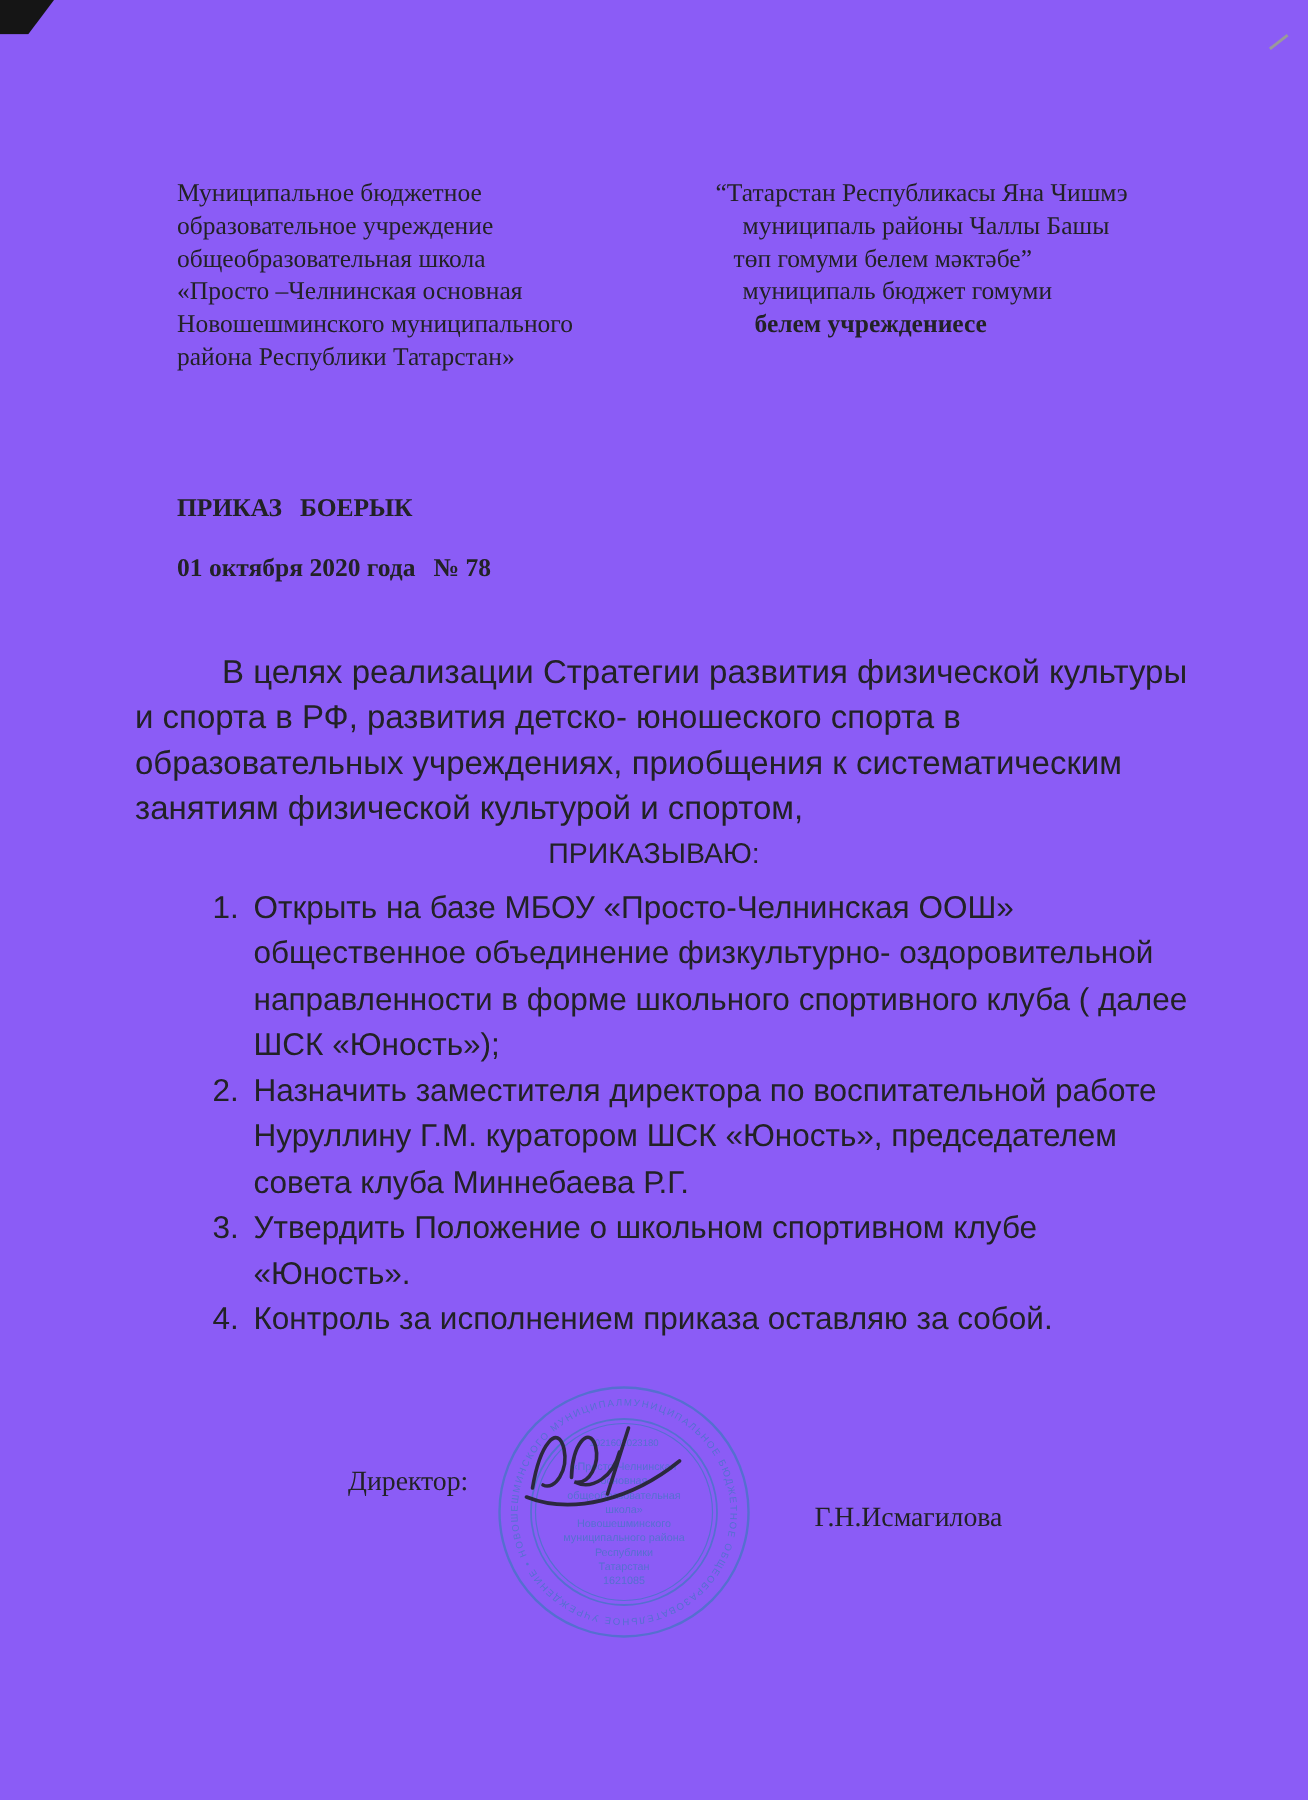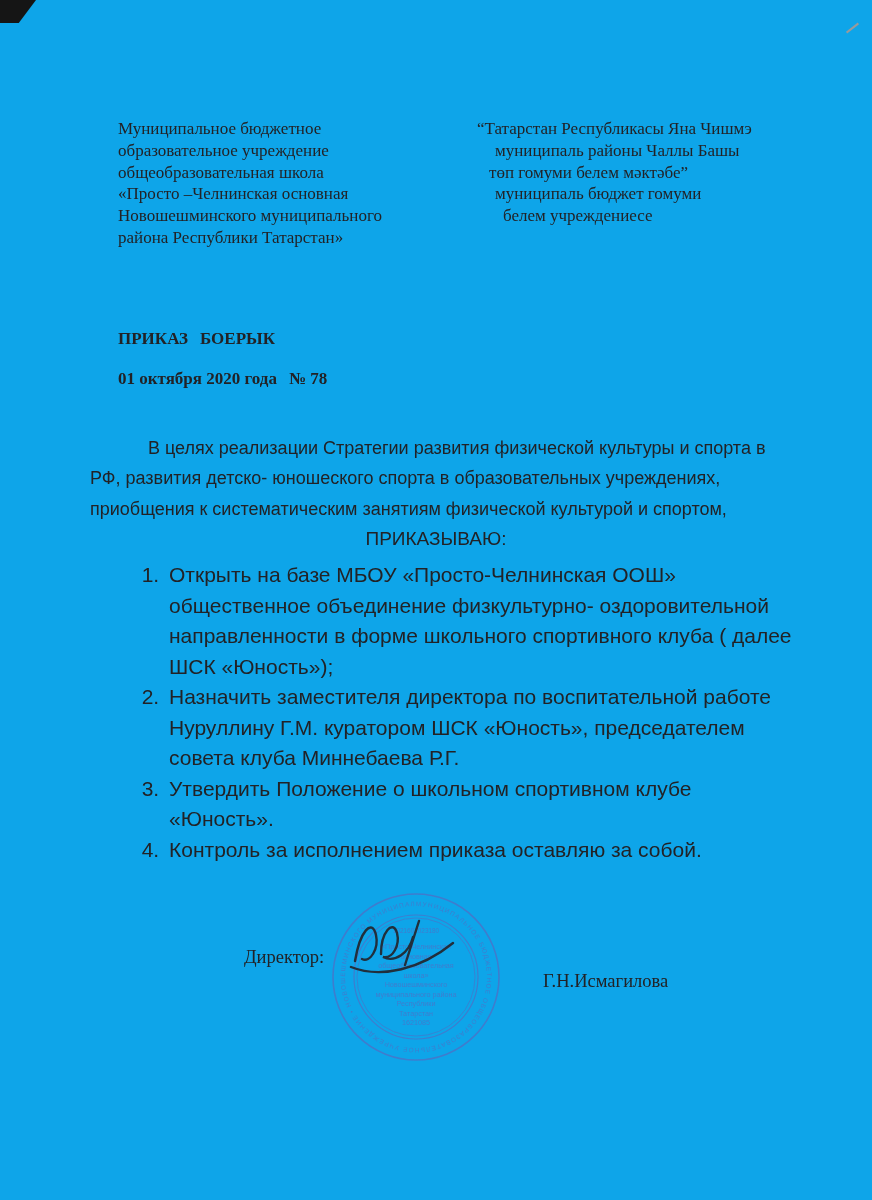--- a/index.html
+++ b/index.html
@@ -1,21 +1,21 @@
 <!DOCTYPE html>
 <html><head>
 <meta charset="utf-8">
 <style>
   html,body{margin:0;padding:0;}
   body{background:#ffffff;}
   .page{
     position:relative;
     width:872px;
     height:1200px;
-    background:#0ea5e9;
+    background:#8b5cf6;
     overflow:hidden;
     color:#222226;
     font-family:"Liberation Serif", serif;
   }
   
   .artifact-tl{
     position:absolute; top:0; left:0;
     width:36px; height:23px;
     background:#151515;
     clip-path:polygon(0 0, 100% 0, 52% 100%, 0 100%);
@@ -31,21 +31,21 @@
     justify-content:space-between;
     margin:118px 60px 0 118px;
     font-size:17px;
     line-height:21.8px;
   }
   .header-left{width:345px;}
   .header-right{width:335px;}
   .header-right div:nth-child(2){margin-left:18px;}
   .header-right div:nth-child(3){margin-left:12px;}
   .header-right div:nth-child(4){margin-left:18px;}
-  .header-right div:nth-child(5){margin-left:26px;}
+  .header-right div:nth-child(5){margin-left:26px;font-weight:bold;}
   
   .order-row{
     display:flex;
     margin:80px 96px 0 118px;
     font-weight:bold;
     font-size:17px;
     gap:12px;
   }
   .order-row .right-cell{width:100px;text-align:left;}
   .date-row{margin-top:20px;}
@@ -54,21 +54,21 @@
     margin-top:46px;
     text-align:center;
     font-weight:bold;
     font-size:17.5px;
     line-height:27px;
   }
   
   .preamble{
     margin:44px 72px 0 90px;
     font-family:"Liberation Sans", sans-serif;
-    font-size:18px;
+    font-size:22px;
     line-height:30.5px;
     text-indent:58px;
   }
   .resolve{
     margin-top:4px;
     text-align:center;
     font-family:"Liberation Sans", sans-serif;
     font-size:19px;
   }
   
@@ -80,21 +80,21 @@
     line-height:30.5px;
   }
   ol.order-list li{padding-left:4px;}
   
   .sign-row{
     position:relative;
     height:250px;
     margin-top:24px;
   }
   .director-label{
-    position:absolute; left:244px; top:58px;
+    position:absolute; left:232px; top:58px;
     font-size:18.5px;
   }
   .director-name{
     position:absolute; left:543px; top:58px;
     font-size:18.5px;
     margin-top:24px;
   }
   .stamp-wrap{
     position:absolute; left:330px; top:2px;
     width:172px; height:172px;

